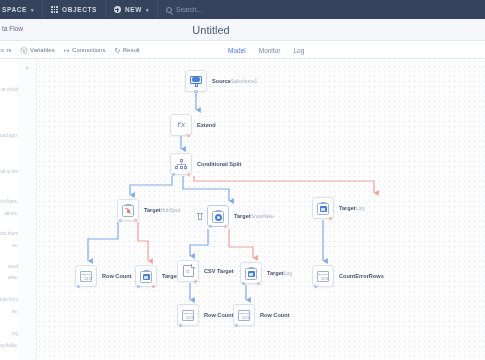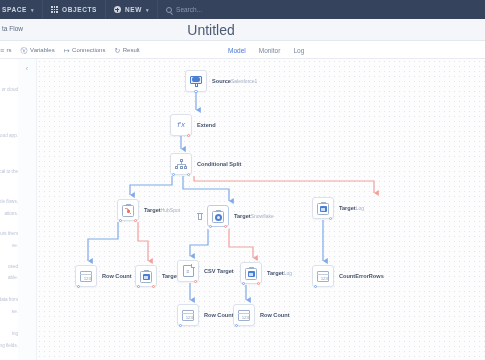--- a/index.html
+++ b/index.html
@@ -56,21 +56,21 @@
   #titlebar{
     position:absolute;left:0;top:19px;width:485px;height:22px;
     background:#f4f6f9; border-bottom:1px solid #e3e8ef;
   }
   #breadcrumb{
     position:absolute;left:0;top:6px; font-size:6.5px; color:#5b6b86; padding-left:2px;
   }
   #doc-title{
     position:absolute;left:0;top:0;width:422px;height:22px;
     display:flex;align-items:center;justify-content:center;
-    font-size:14px;color:#4b5b76;
+    font-size:11px;color:#4b5b76;
   }
 
   
   #toolbar{
     position:absolute;left:0;top:41px;width:485px;height:18px;
     background:#ffffff;border-bottom:1px solid #e8ecf2;
   }
   #tool-left{
     position:absolute;left:0;top:0;height:18px;display:flex;align-items:center;gap:9px;
   }

